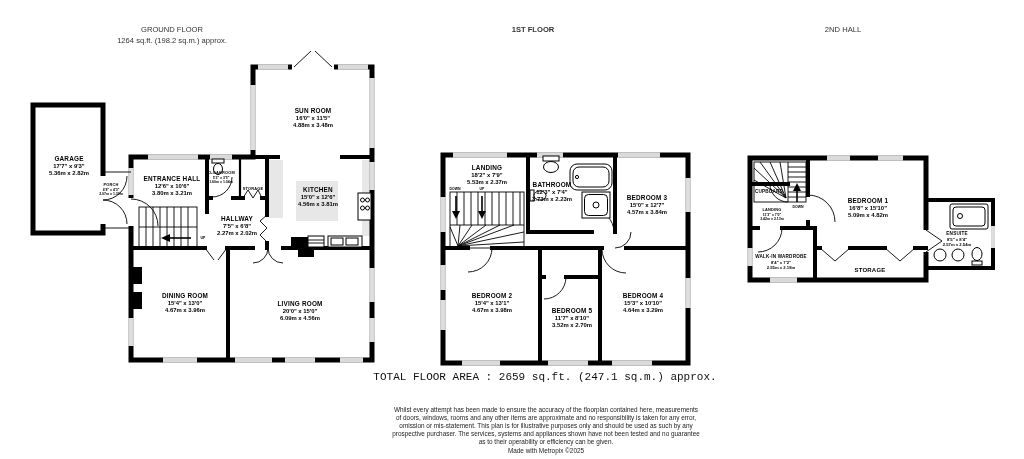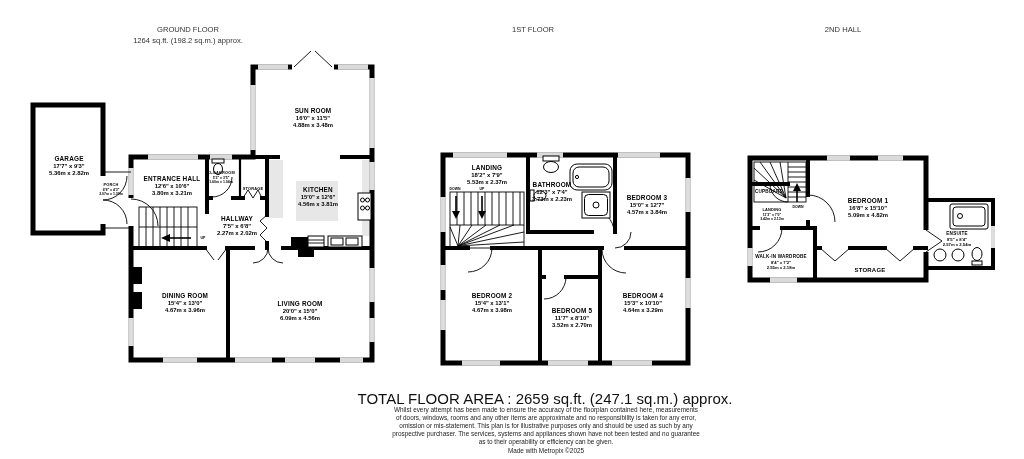--- a/index.html
+++ b/index.html
@@ -9,21 +9,21 @@
   .lbl{position:absolute;transform:translate(-50%,-50%);text-align:center;color:#000;
        font-weight:700;white-space:nowrap;line-height:1.2;}
   .lbl .nm{font-size:6.4px;letter-spacing:.2px;}
   .lbl .dm{font-size:5.9px;}
   .lbl.sm .nm{font-size:4.6px;}
   .lbl.sm .dm{font-size:4.2px;}
   .lbl.xs .nm{font-size:3.9px;}
   .lbl.xs .dm{font-size:3.5px;}
   .lbl.md .nm{font-size:6.0px;}
   .mk{position:absolute;transform:translate(-50%,-50%);font-size:3.5px;font-weight:700;color:#000;white-space:nowrap;}
-  .total{position:absolute;left:315px;top:390px;width:460px;text-align:center;font-size:15px;color:#111;}
+  .total{position:absolute;left:315px;top:371px;width:460px;text-align:center;font-size:11px;color:#111;font-family:Liberation Mono, monospace;}
   .disc{position:absolute;left:330px;top:406px;width:432px;text-align:center;font-size:6.4px;
         color:#222;line-height:1.25;white-space:pre-line;}
   .credit{position:absolute;left:330px;top:447px;width:432px;text-align:center;font-size:6.4px;color:#222;}
   svg{position:absolute;left:0;top:0;}
   .wall5{stroke:#000;stroke-width:5;fill:none;stroke-linecap:square;}
   .wall4{stroke:#000;stroke-width:4;fill:none;stroke-linecap:square;}
   .wall2{stroke:#000;stroke-width:2.2;fill:none;}
   .gap{stroke:#fff;stroke-width:7;fill:none;}
   .winw{stroke:#fff;stroke-width:5.2;fill:none;}
   .wing{stroke:#b5b5b5;stroke-width:3;fill:none;}
@@ -156,25 +156,25 @@
         <rect class="fix" x="953" y="207" width="32" height="19" rx="3"></rect>
         <circle class="fix" cx="960" cy="216" r="2.5"></circle>
         <circle class="fix" cx="940" cy="255" r="6"></circle>
         <circle class="fix" cx="958" cy="255" r="6"></circle>
         <ellipse class="fix" cx="977" cy="254" rx="5" ry="6.5"></ellipse>
         <rect class="fix" x="972" y="261" width="10" height="4"></rect>
       </g>
     </g>
   </svg>
 
-  <div class="hdr" style="left:68px;top:25px;">
+  <div class="hdr" style="left:52px;top:25px;">
     <div>GROUND FLOOR</div>
     <div>1264 sq.ft. (198.2 sq.m.) approx.</div>
   </div>
-  <div class="hdr" style="left:413px;top:25px;">
+  <div class="hdr" style="left:413px;top:25px;font-weight:bold;">
     <div>1ST FLOOR</div>
   </div>
   <div class="hdr" style="left:723px;top:25px;">
     <div>2ND HALL</div>
   </div>
 
   <div class="lbl" style="left:69px;top:166px;">
     <div class="nm">GARAGE</div>
     <div class="dm">17'7" x 9'3"</div>
     <div class="dm">5.36m x 2.82m</div>

